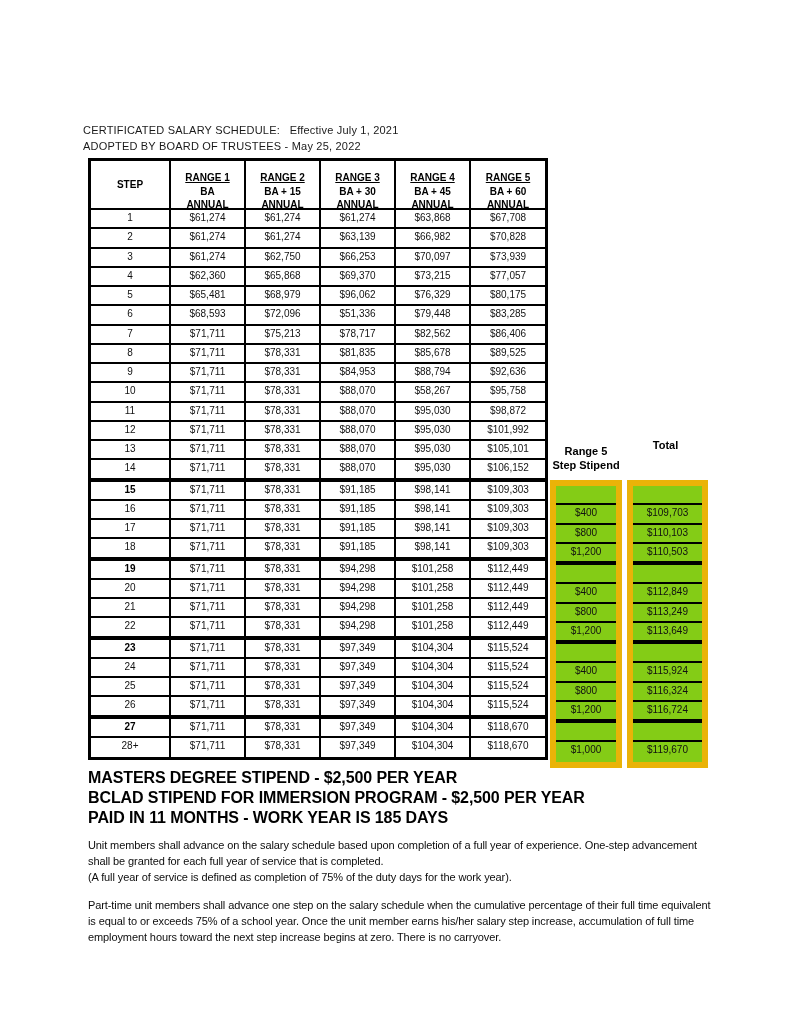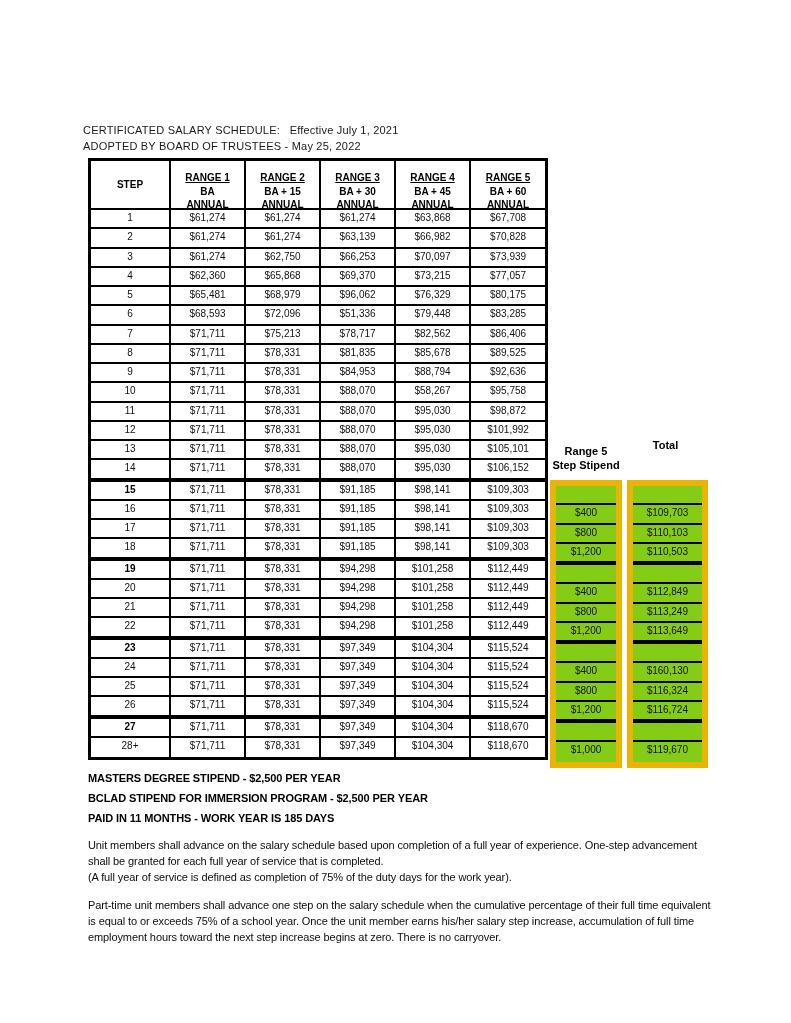--- a/index.html
+++ b/index.html
@@ -42,21 +42,21 @@
   .srow{height:19.25px;border-bottom:2px solid #000;box-sizing:border-box;text-align:center;
     font-size:10px;line-height:16px;overflow:hidden;color:#111;}
   .srow:last-child{border-bottom:none;}
   .srow.gs{border-top:2px solid #000;height:21.25px;}
   
   .stipend-label{position:absolute;left:544px;top:444px;width:84px;text-align:center;
     font-size:11px;font-weight:700;line-height:14px;}
   .total-label{position:absolute;left:627px;top:439px;width:77px;text-align:center;
     font-size:11px;font-weight:700;}
   
-  .stipend-notes{position:absolute;left:88px;top:768px;font-size:11px;font-weight:700;
+  .stipend-notes{position:absolute;left:88px;top:768px;font-size:16px;font-weight:700;
     letter-spacing:-.1px;line-height:20px;white-space:pre-line;}
   .para{position:absolute;left:88px;width:700px;font-size:11px;line-height:16px;
     letter-spacing:-.1px;white-space:pre-line;color:#0d0d0d;}
   .para1{top:837px;}
   .para2{top:897px;}
 </style>
 </head>
 <body>
 
 <div class="page">
@@ -348,21 +348,21 @@
   <div class="side-col total-col">
       <div class="srow"></div>
       <div class="srow">$109,703</div>
       <div class="srow">$110,103</div>
       <div class="srow">$110,503</div>
       <div class="srow gs"></div>
       <div class="srow">$112,849</div>
       <div class="srow">$113,249</div>
       <div class="srow">$113,649</div>
       <div class="srow gs"></div>
-      <div class="srow">$160,130</div>
+      <div class="srow">$115,924</div>
       <div class="srow">$116,324</div>
       <div class="srow">$116,724</div>
       <div class="srow gs"></div>
       <div class="srow">$119,670</div>
     </div>
 
   <div class="stipend-notes">MASTERS DEGREE STIPEND - $2,500 PER YEAR
 BCLAD STIPEND FOR IMMERSION PROGRAM - $2,500 PER YEAR
 PAID IN 11 MONTHS - WORK YEAR IS 185 DAYS</div>
 

